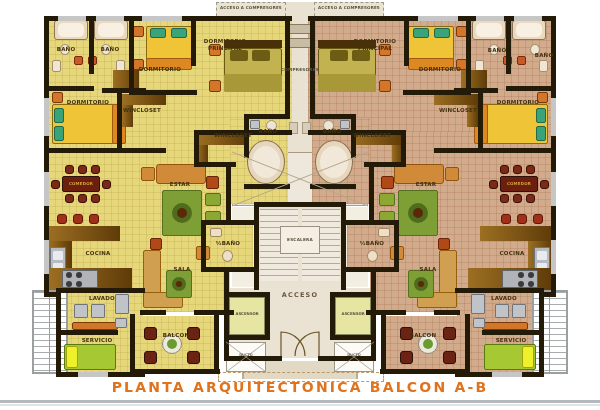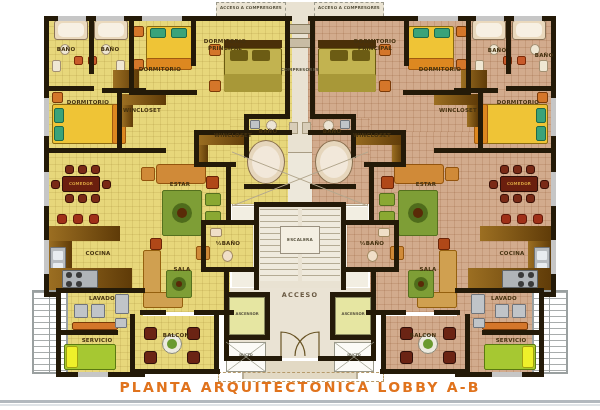--- a/index.html
+++ b/index.html
@@ -126,21 +126,21 @@
     <line x1="232" y1="152" x2="368" y2="206" stroke="#b3a78e" stroke-width="1"></line>
     <line x1="232" y1="206" x2="368" y2="152" stroke="#b3a78e" stroke-width="1"></line>
     <line x1="226" y1="342" x2="266" y2="372" stroke="#9a9a8a" stroke-width="0.8"></line>
     <line x1="226" y1="372" x2="266" y2="342" stroke="#9a9a8a" stroke-width="0.8"></line>
     <line x1="334" y1="342" x2="374" y2="372" stroke="#9a9a8a" stroke-width="0.8"></line>
     <line x1="334" y1="372" x2="374" y2="342" stroke="#9a9a8a" stroke-width="0.8"></line>
     <path d="M305,356 A24,24 0 0 0 281,332 L281,356" fill="none" stroke="#6a5526" stroke-width="1.2"></path>
     <path d="M295,356 A24,24 0 0 1 319,332 L319,356" fill="none" stroke="#6a5526" stroke-width="1.2"></path>
   </svg>
 
-  <div class="title">PLANTA ARQUITECTONICA LOBBY A-B</div>
+  <div class="title">PLANTA ARQUITECTONICA BALCON A-B</div>
   <div class="bottomband1"></div>
   <div class="bottomband2"></div>
 <div class="fy" style="left: 48px; top: 20px; width: 244px; height: 112px;"></div>
     <div class="fy" style="left: 48px; top: 132px; width: 182px; height: 180px;"></div>
     <div class="fy" style="left: 230px; top: 118px; width: 58px; height: 86px;"></div>
     <div class="fy" style="left: 203px; top: 222px; width: 50px; height: 48px;"></div>
     <div class="fy" style="left: 57px; top: 290px; width: 86px; height: 84px;"></div>
     <div class="fy" style="left: 133px; top: 316px; width: 84px; height: 56px;"></div>
     <div class="ft" style="left: 308px; top: 20px; width: 244px; height: 112px;"></div>
     <div class="ft" style="left: 370px; top: 132px; width: 182px; height: 180px;"></div>

